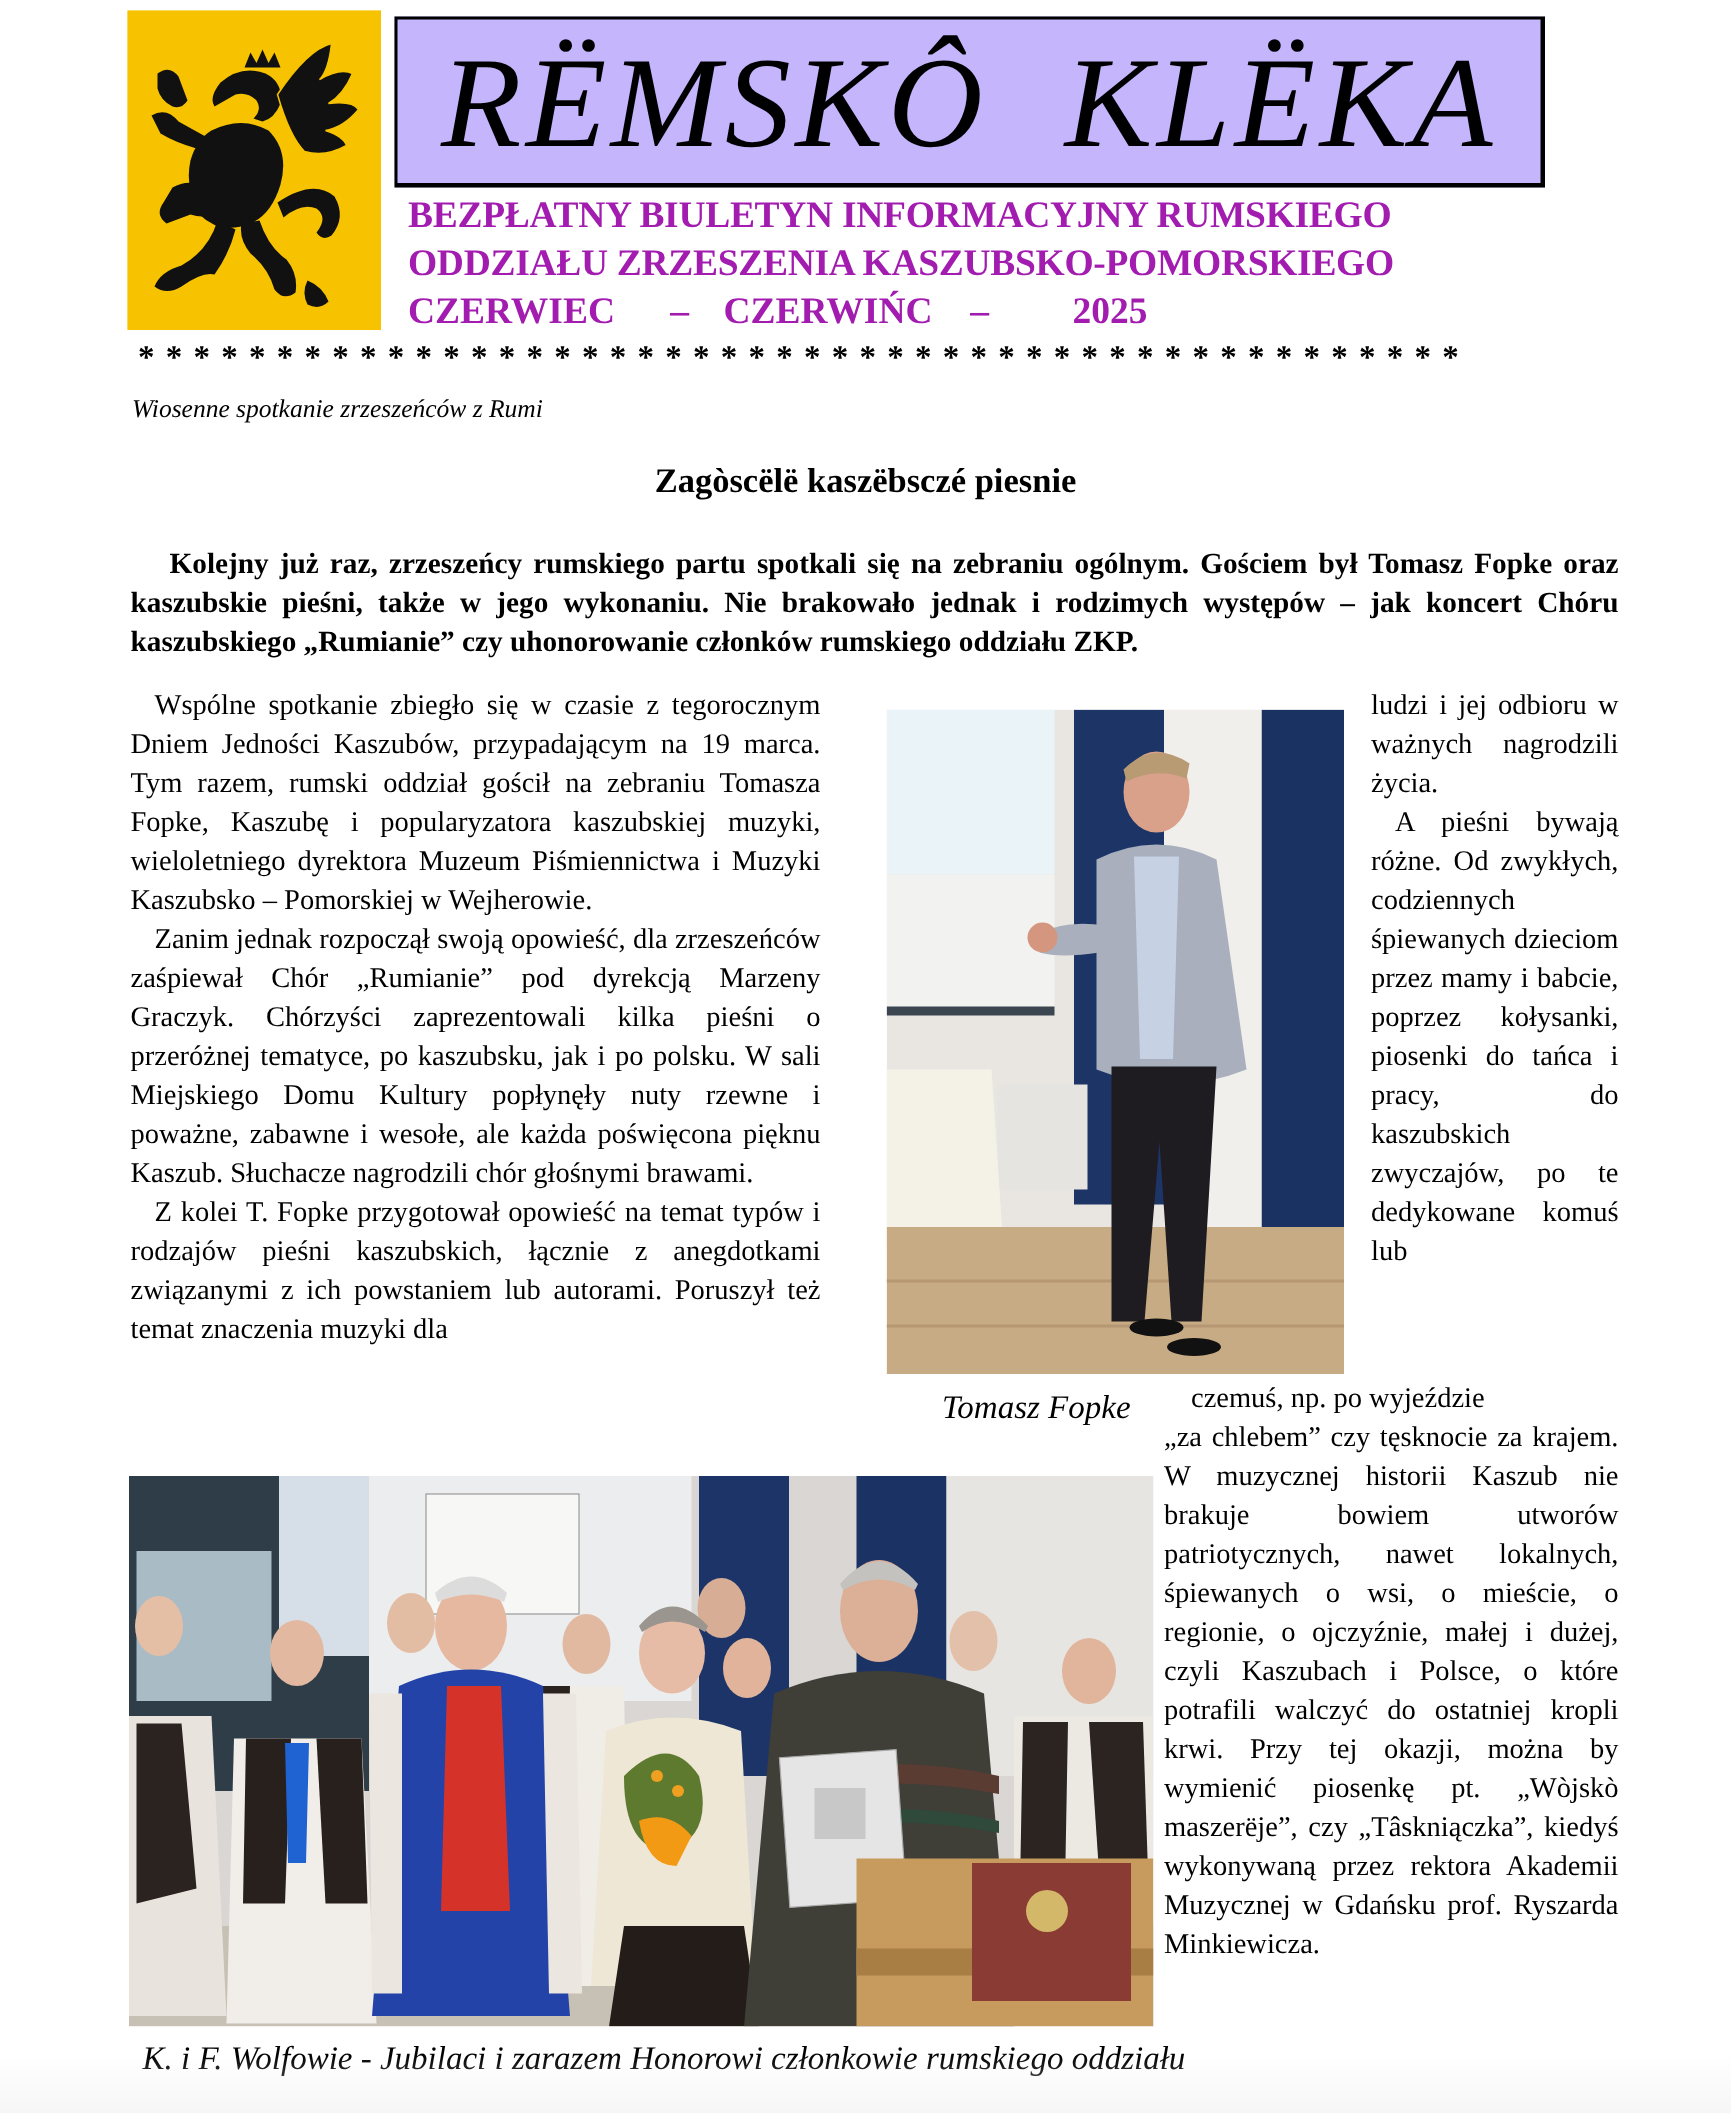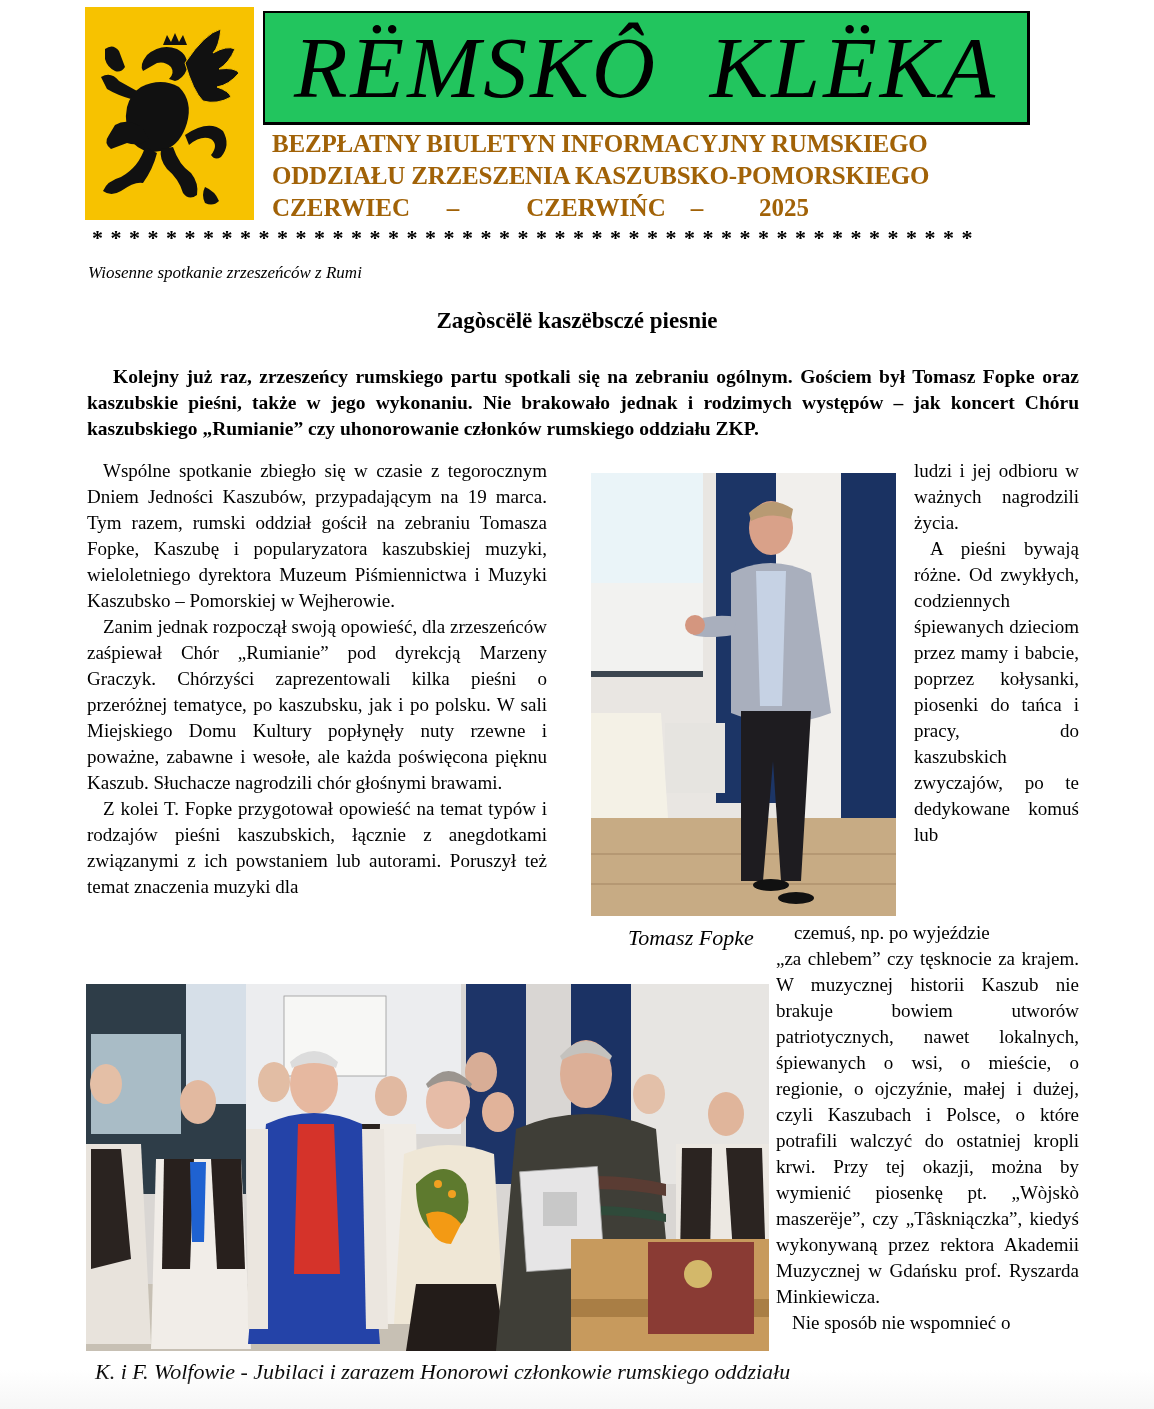--- a/index.html
+++ b/index.html
@@ -8,38 +8,38 @@
       background: #ffffff; color: #000;
       font-family: "Liberation Serif", "DejaVu Serif", serif;
     }
     .abs { position: absolute; }
 
     
     #logo { left: 85px; top: 7px; width: 169px; height: 213px; background: #f7c200; }
     #logo svg { width: 100%; height: 100%; display: block; }
     #masthead {
       left: 263px; top: 11px; width: 767px; height: 114px;
-      background: #22c55e; border: 2px solid #000; border-right-width: 3px; border-bottom-width: 3px;
+      background: #c4b5fd; border: 2px solid #000; border-right-width: 3px; border-bottom-width: 3px;
       box-sizing: border-box; text-align: center;
     }
     #masthead-title {
       font-family: "Liberation Serif", serif; font-style: italic;
       font-size: 86px; line-height: 110px; letter-spacing: 3px; word-spacing: 26px;
       transform: scaleX(1.02);
     }
     .subline {
       left: 272px; width: 762px; font-weight: bold; font-size: 25px; line-height: 30px;
-      white-space: nowrap; color: #a16207;
+      white-space: nowrap; color: #a21caf;
     }
     #sub1 { top: 129px; letter-spacing: -0.2px; }
     #sub2 { top: 161px; letter-spacing: -0.2px; }
     #sub3 { top: 193px; display: flex; }
     #sub3 .p1 { width: 158px; }
     #sub3 .p2 { width: 46px; text-align: center; }
-    #sub3 .p3 { width: 152px; text-align: center; margin-left: 44px; }
+    #sub3 .p3 { width: 152px; text-align: center; }
     #sub3 .p4 { width: 50px; text-align: center; }
     #sub3 .p5 { width: 124px; text-align: center; }
     #sub3 .p6 { flex: 1; text-align: right; }
     #stars {
       left: 92px; top: 226px; width: 940px; font-size: 22px; line-height: 24px;
       letter-spacing: 1px; white-space: nowrap; overflow: hidden; font-weight: bold;
     }
 
     #kicker { left: 88px; top: 262px; font-style: italic; font-size: 17px; line-height: 22px; }
     #headline {
@@ -129,21 +129,20 @@
 </div>
 
 <div id="col-right" class="abs col">
   <p class="first">ludzi i jej odbioru w ważnych nagrodzili życia.</p>
   <p>A pieśni bywają różne. Od zwykłych, codziennych śpiewanych dzieciom przez mamy i babcie, poprzez kołysanki, piosenki do tańca i pracy, do kaszubskich zwyczajów, po te dedykowane komuś lub</p>
 </div>
 
 <div id="col-right2" class="abs col">
   <span class="nowrapline">czemuś, np. po wyjeździe</span>
   <p class="cont">„za chlebem” czy tęsknocie za krajem. W muzycznej historii Kaszub nie brakuje bowiem utworów patriotycznych, nawet lokalnych, śpiewanych o wsi, o mieście, o regionie, o ojczyźnie, małej i dużej, czyli Kaszubach i Polsce, o które potrafili walczyć do ostatniej kropli krwi. Przy tej okazji, można by wymienić piosenkę pt. „Wòjskò maszerëje”, czy „Tâskniączka”, kiedyś wykonywaną przez rektora Akademii Muzycznej w Gdańsku prof. Ryszarda Minkiewicza.</p>
-  <p>Nie sposób nie wspomnieć o</p>
 </div>
 
 <div id="photo1" class="abs photo">
   <svg viewBox="0 0 305 443" preserveAspectRatio="none">
     <rect width="305" height="443" fill="#e9e6e2"></rect>
 
     <rect x="0" y="0" width="112" height="110" fill="#eaf4f8"></rect>
     <rect x="0" y="110" width="112" height="90" fill="#f2f2f0"></rect>
     <rect x="0" y="198" width="112" height="6" fill="#3c4650"></rect>
 

